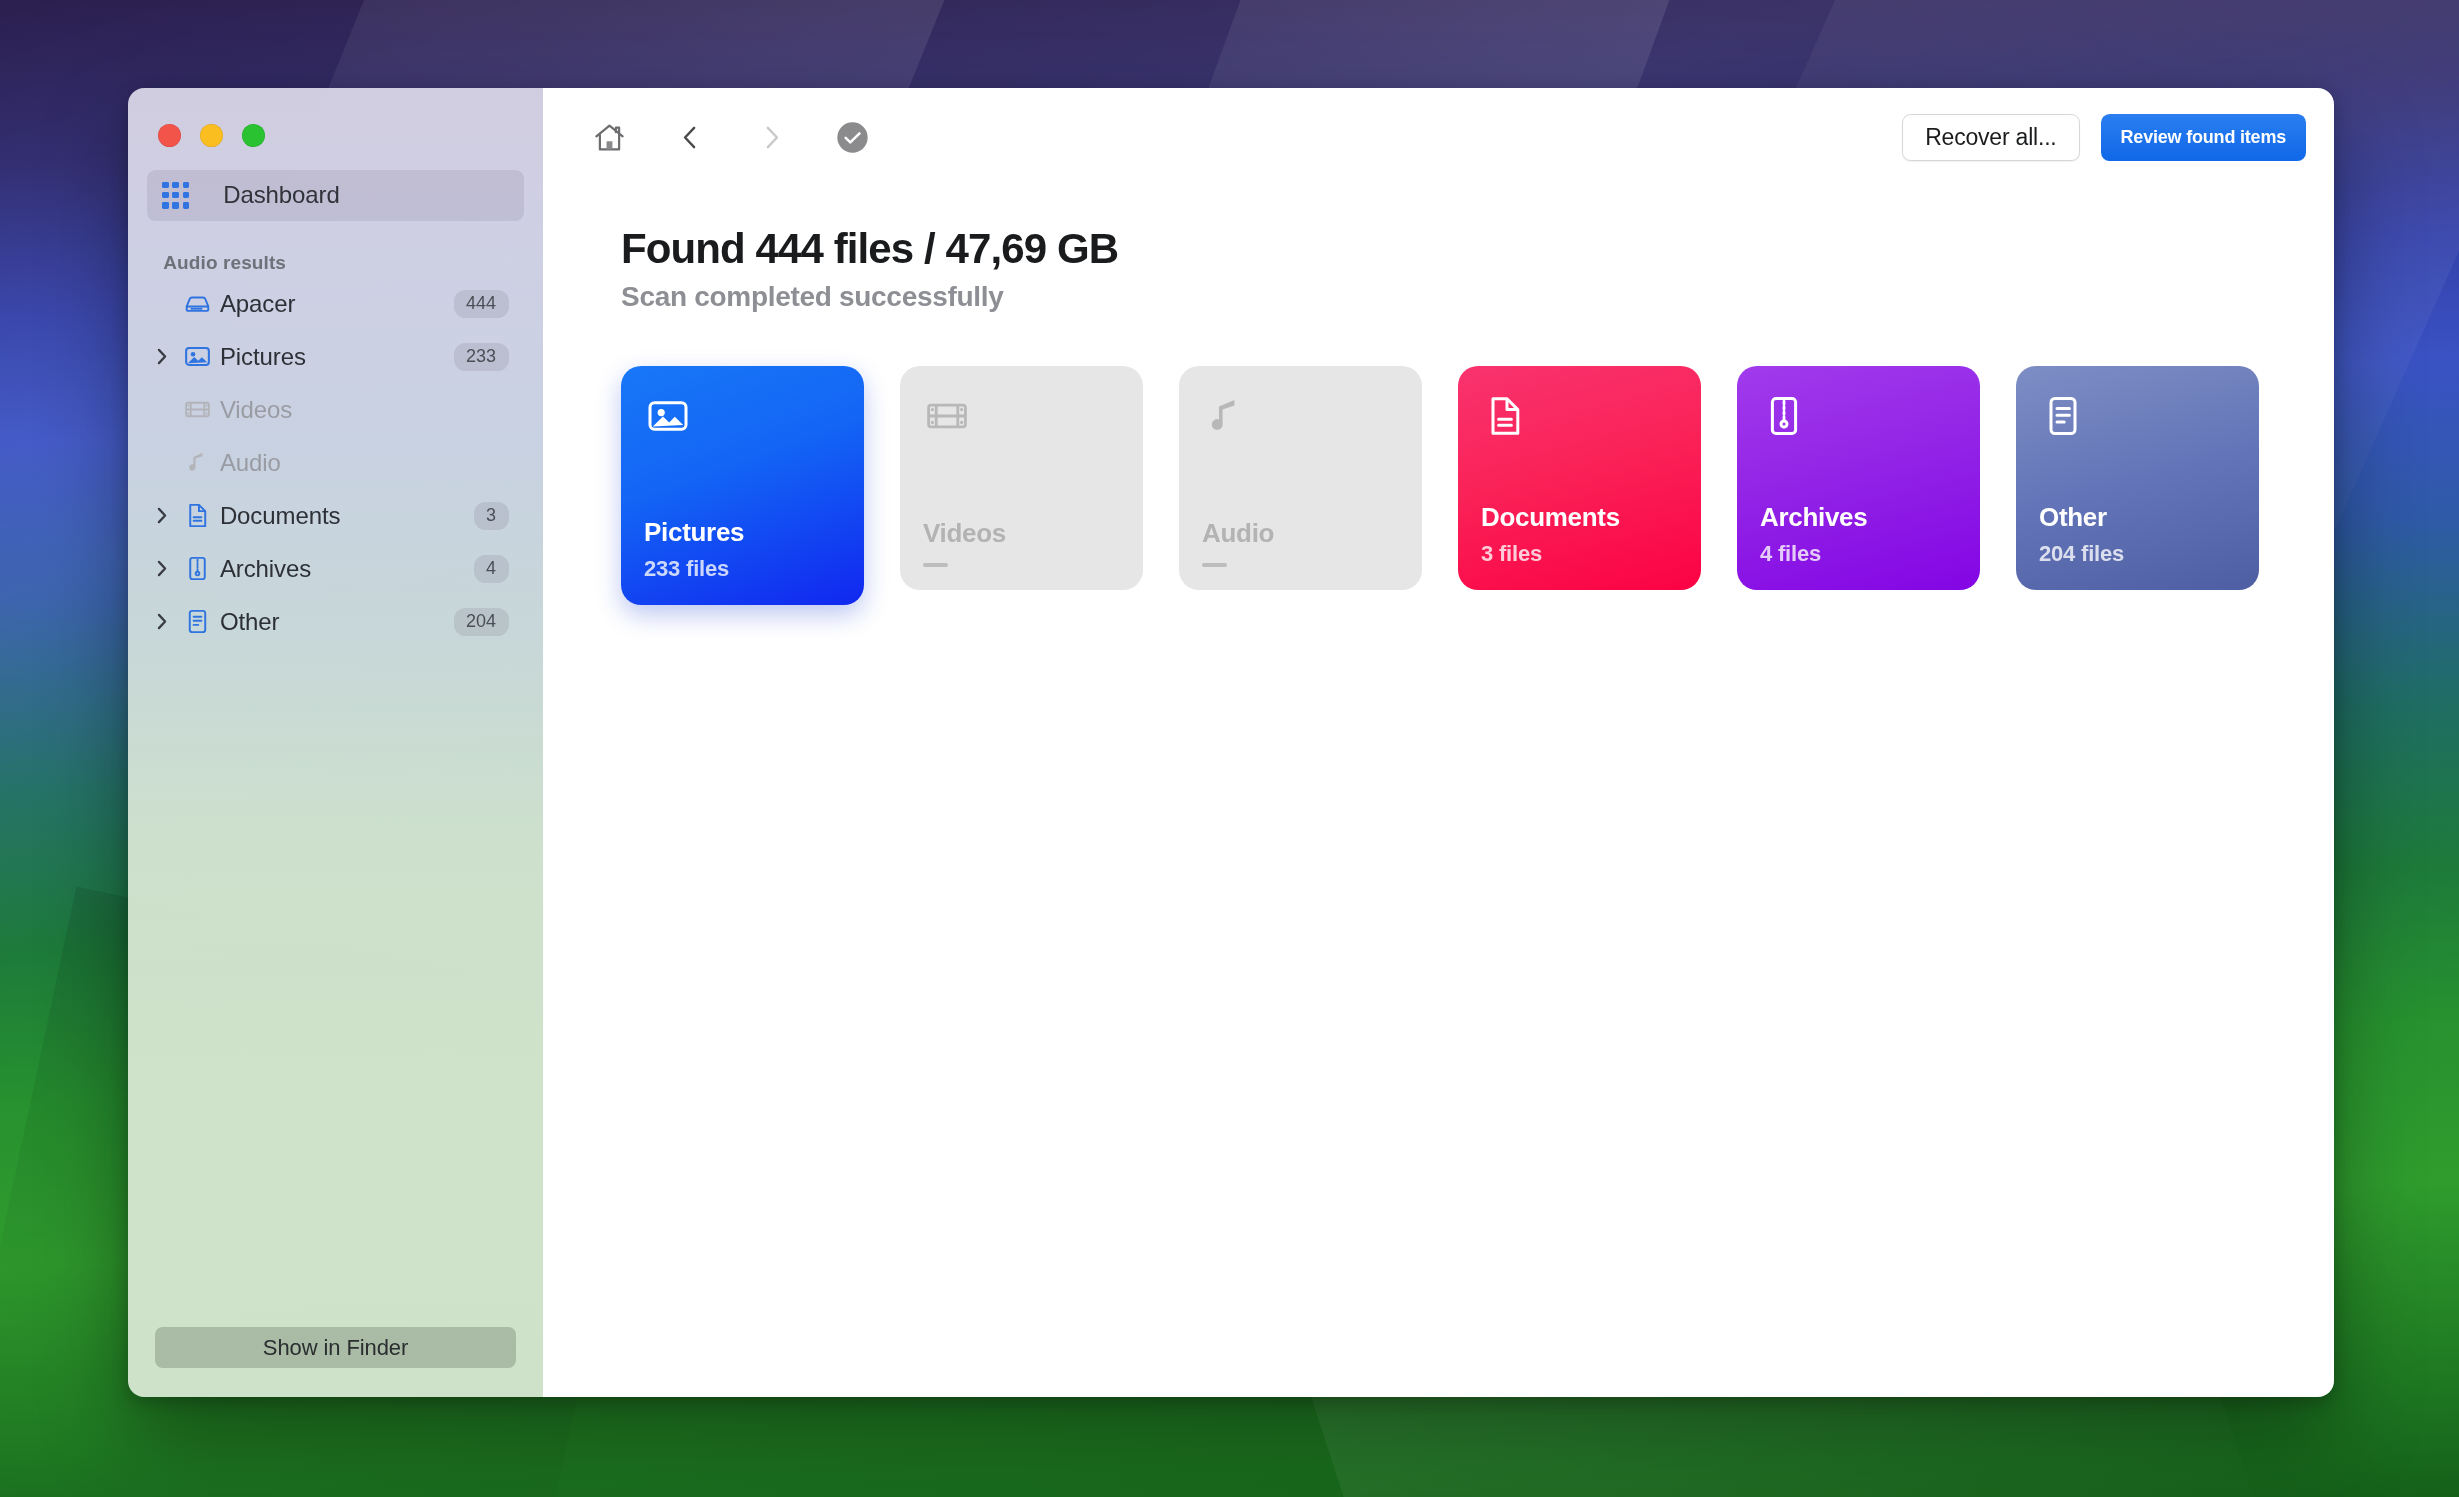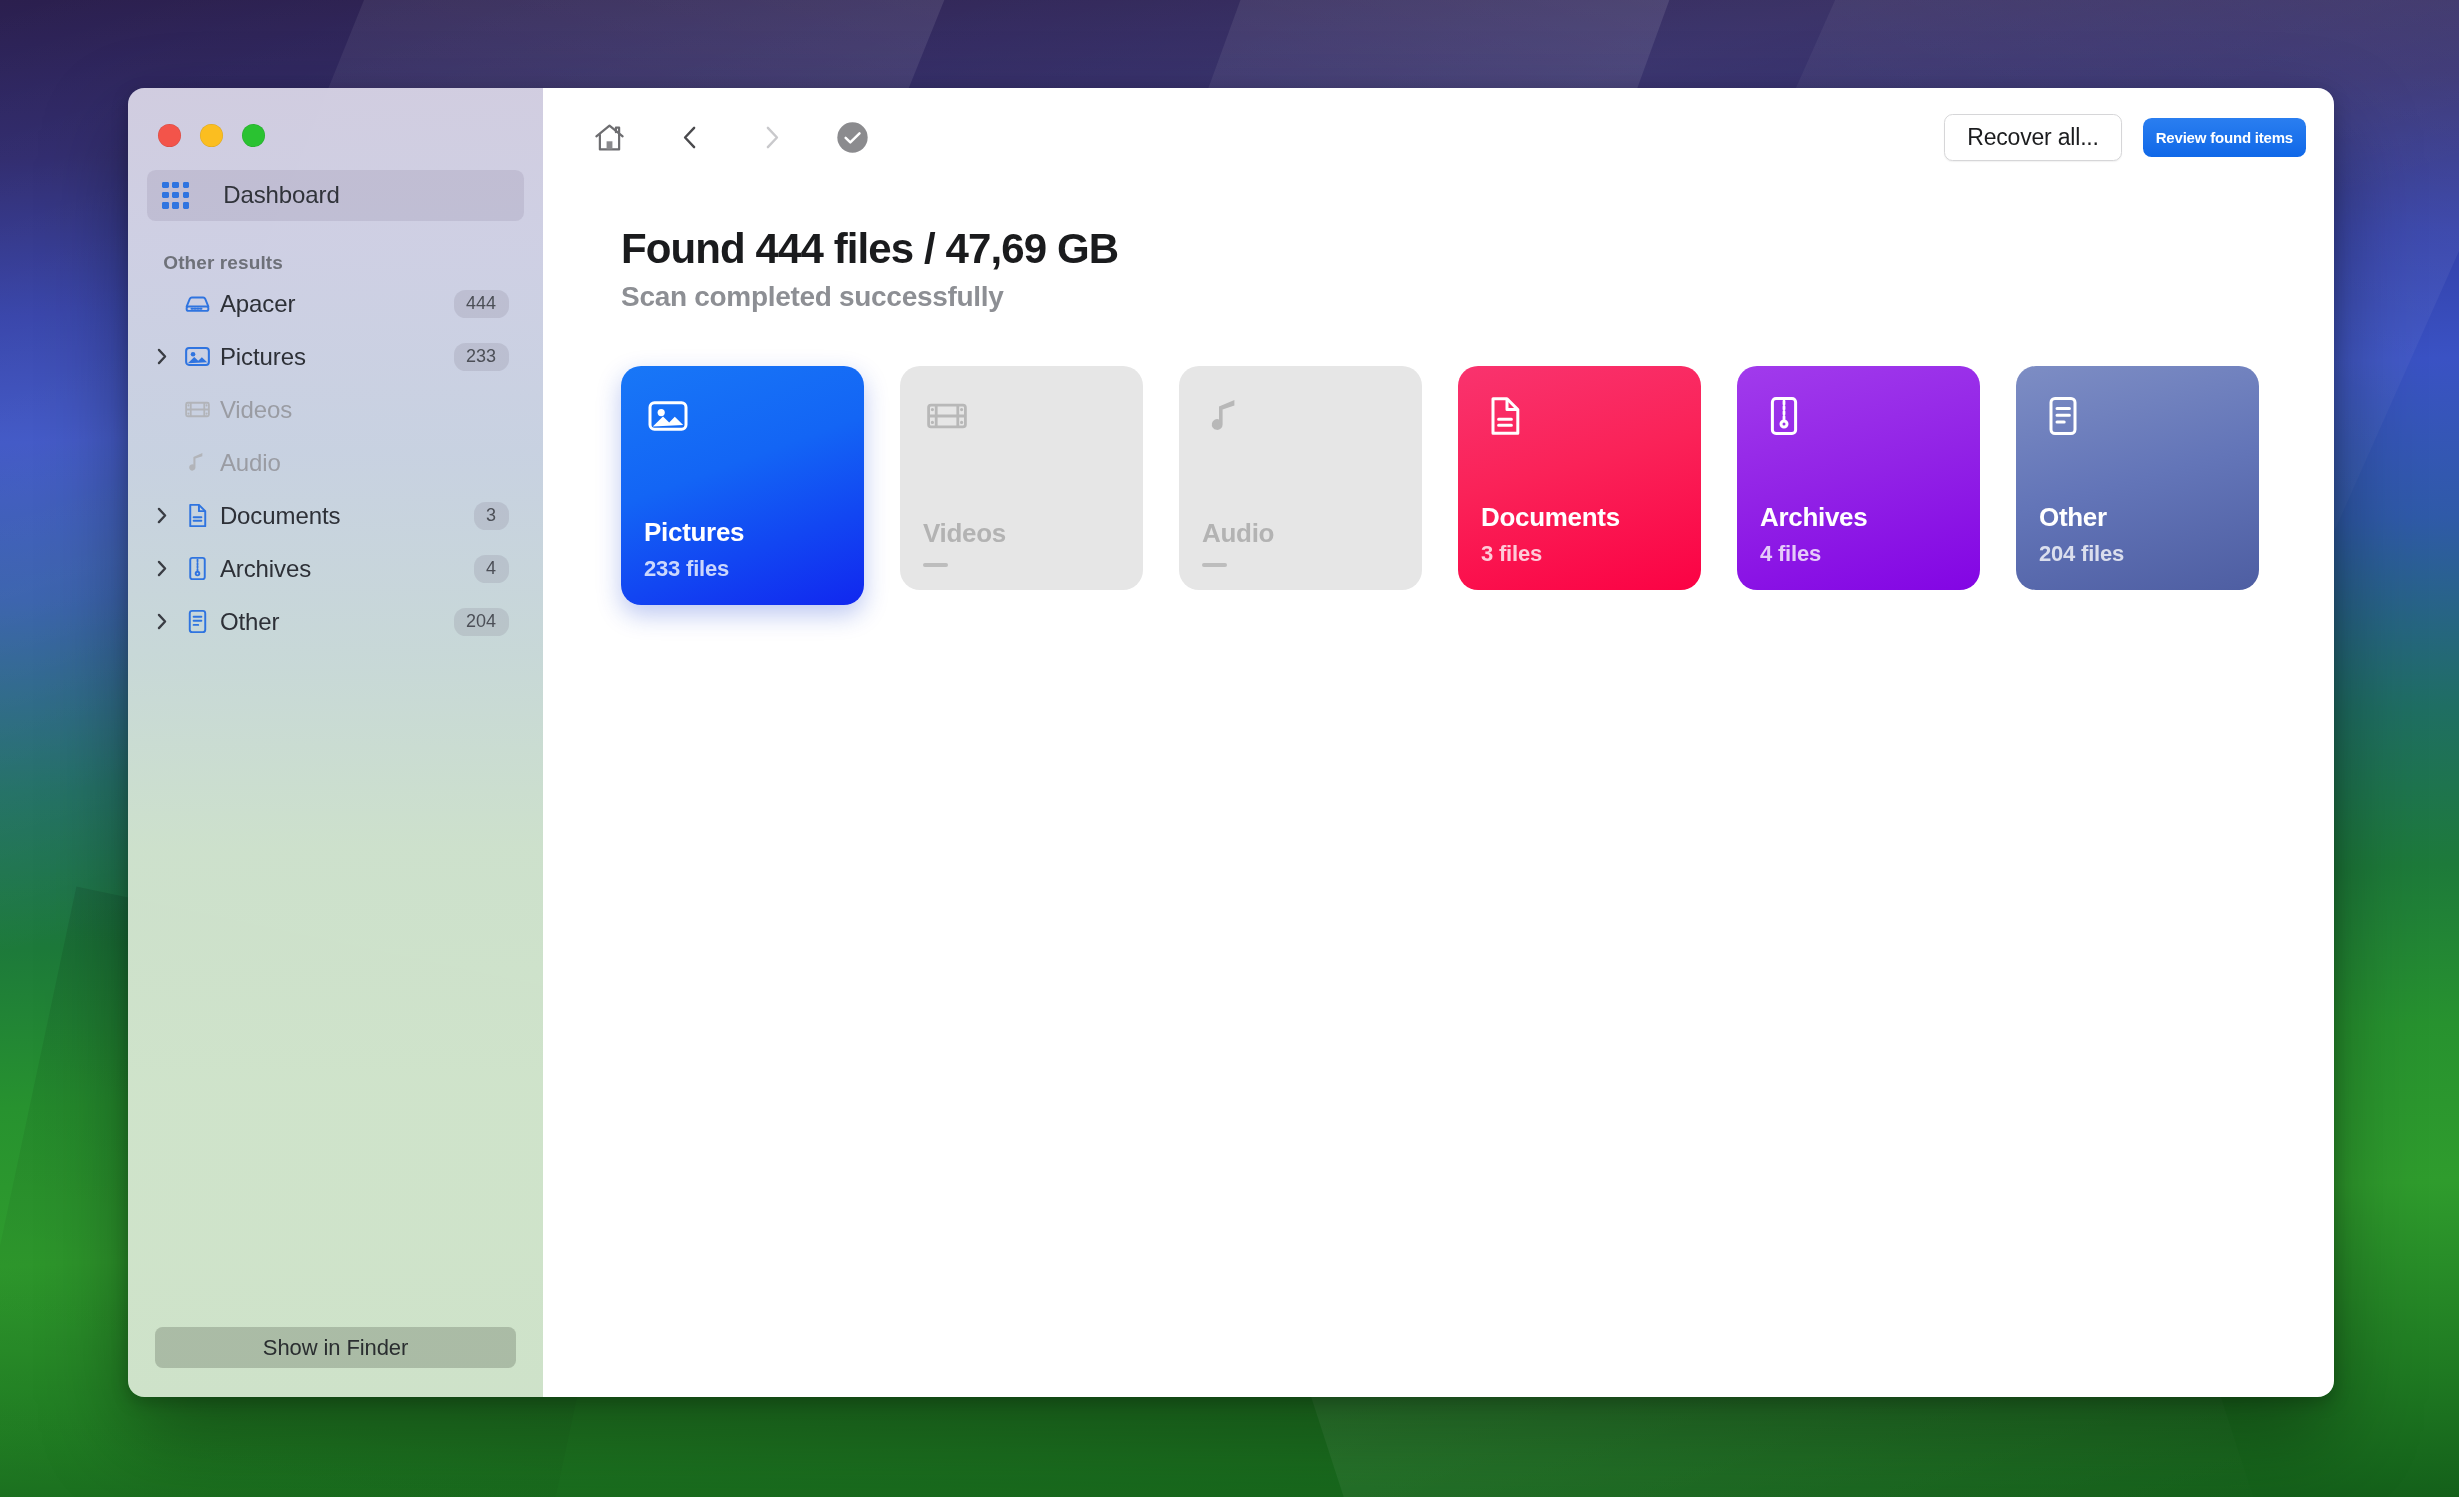--- a/index.html
+++ b/index.html
@@ -175,27 +175,27 @@
     background: #ffffff;
     border: 1px solid #d6d6d8;
     color: #1b1c1e;
     font-size: 23px;
     font-family: "Liberation Sans", sans-serif;
     letter-spacing: -0.2px;
     box-shadow: 0 1px 1.4px rgba(0,0,0,0.06);
     cursor: default;
   }
   .btn-primary {
-    height: 39px;
-    padding: 0 13px;
+    height: 47px;
+    padding: 0 20px;
     border-radius: 8.6px;
     background: linear-gradient(180deg, #2a7ef0, #1068e8);
     border: none;
     color: #ffffff;
-    font-size: 15px;
+    font-size: 18px;
     font-weight: bold;
     font-family: "Liberation Sans", sans-serif;
     letter-spacing: -0.2px;
     cursor: default;
   }
   .page-title {
     font-size: 42px; font-weight: bold; color: #1a1b1d;
     letter-spacing: -0.9px;
   }
   .page-sub {
@@ -284,21 +284,21 @@
             <i></i>
             <i></i>
             <i></i>
             <i></i>
             <i></i>
             <i></i>
         </span>
         <span class="dash-label">Dashboard</span>
       </div>
 
-      <div class="section-title">Other results</div>
+      <div class="section-title">Audio results</div>
 
       <div class="item">
         <span class="chev"></span>
         <span class="item-icon">
           <svg width="29" height="29" viewBox="0 0 24 24" fill="none" stroke="#2f74e0" stroke-width="1.6" stroke-linecap="round" stroke-linejoin="round">
             <path d="M3 14.5 L5.6 8.2 C5.9 7.5 6.5 7 7.3 7 h9.4 c.8 0 1.4 .5 1.7 1.2 L21 14.5"></path>
             <rect x="3" y="14.5" width="18" height="3.6" rx="1.6"></rect>
             <path d="M7 16.3 h1.1 M9.4 16.3 h1.1 M11.8 16.3 h1.1 M14.2 16.3 h1.1"></path>
           </svg>
         </span>

